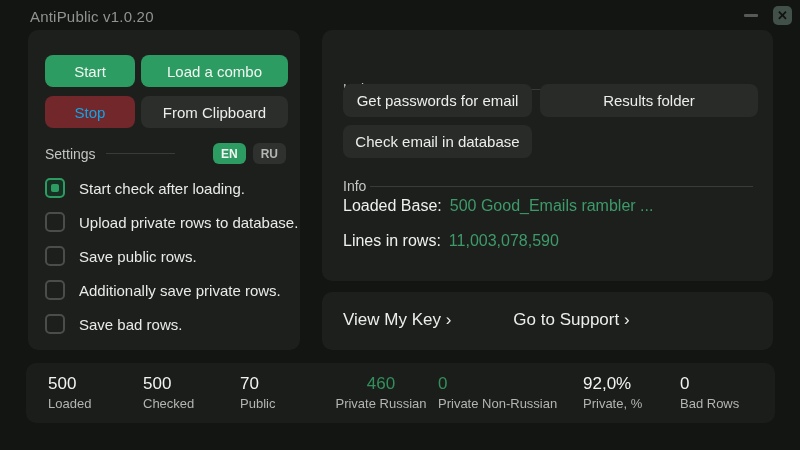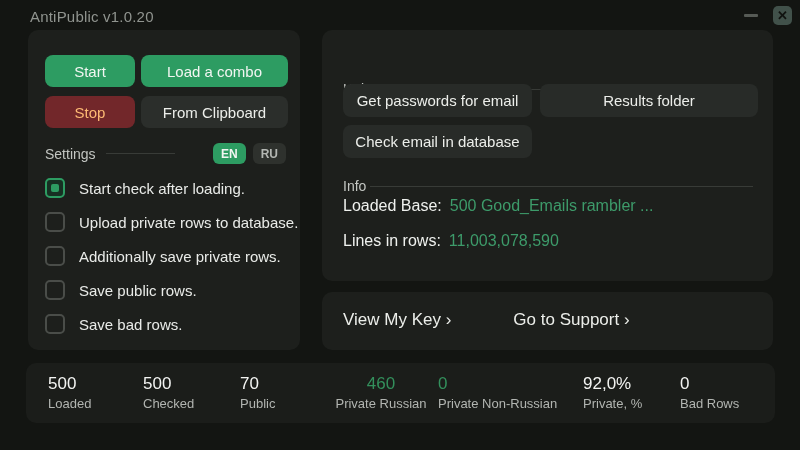--- a/index.html
+++ b/index.html
@@ -29,21 +29,21 @@
   
   .btn-grid{
     position:absolute;left:17px;top:25px;width:243px;
     display:grid;grid-template-columns:90px 147px;gap:9px 6px;
   }
   .btn{
     height:32px;border-radius:8px;border:none;display:flex;align-items:center;justify-content:center;
     font-family:"Liberation Sans",sans-serif;font-size:15px;cursor:pointer;padding:0;
   }
   .btn-green{background:#2d9c62;color:#f2f6f2;}
-  .btn-red{background:#72272a;color:#fdba74;}
+  .btn-red{background:#72272a;color:#0ea5e9;}
   .btn-dark{background:#2b2e2b;color:#eceeea;}
 
   .settings-row{
     position:absolute;left:17px;right:14px;top:113px;
     display:flex;align-items:center;gap:10px;
   }
   .section-label{font-size:14px;color:#c3c6c2;white-space:nowrap;}
   .section-line{flex:1;height:1px;background:#383b37;}
   .lang-pill{
     height:21px;padding:0 8px;border-radius:6px;font-size:12px;font-weight:bold;
@@ -131,25 +131,25 @@
             <span class="check-fill"></span>
           </span>
         <span class="check-label">Start check after loading.</span>
       </div>
       <div class="check-row">
         <span class="checkbox"></span>
         <span class="check-label">Upload private rows to database.</span>
       </div>
       <div class="check-row">
         <span class="checkbox"></span>
+        <span class="check-label">Save public rows.</span>
+      </div>
+      <div class="check-row">
+        <span class="checkbox"></span>
         <span class="check-label">Additionally save private rows.</span>
-      </div>
-      <div class="check-row">
-        <span class="checkbox"></span>
-        <span class="check-label">Save public rows.</span>
       </div>
       <div class="check-row">
         <span class="checkbox"></span>
         <span class="check-label">Save bad rows.</span>
       </div>
     </div>
   </div>
 
   <div class="panel right-top-panel">
     <div class="sec-header helps-header">

